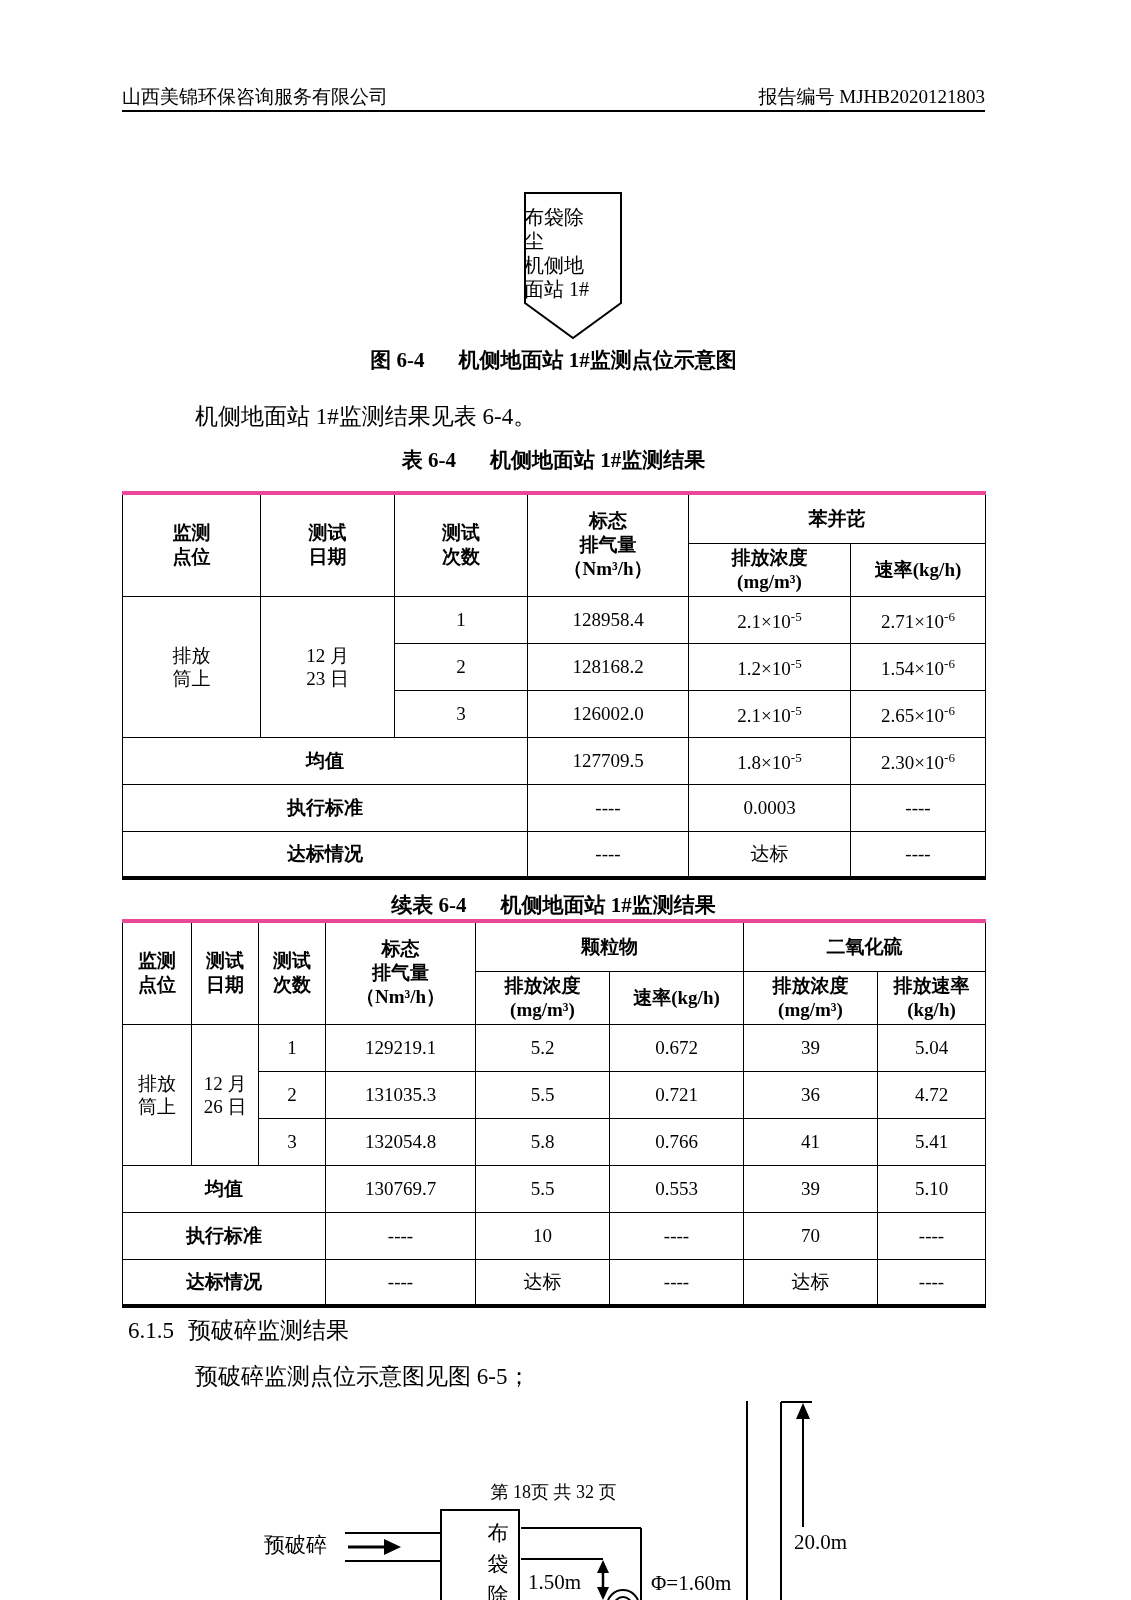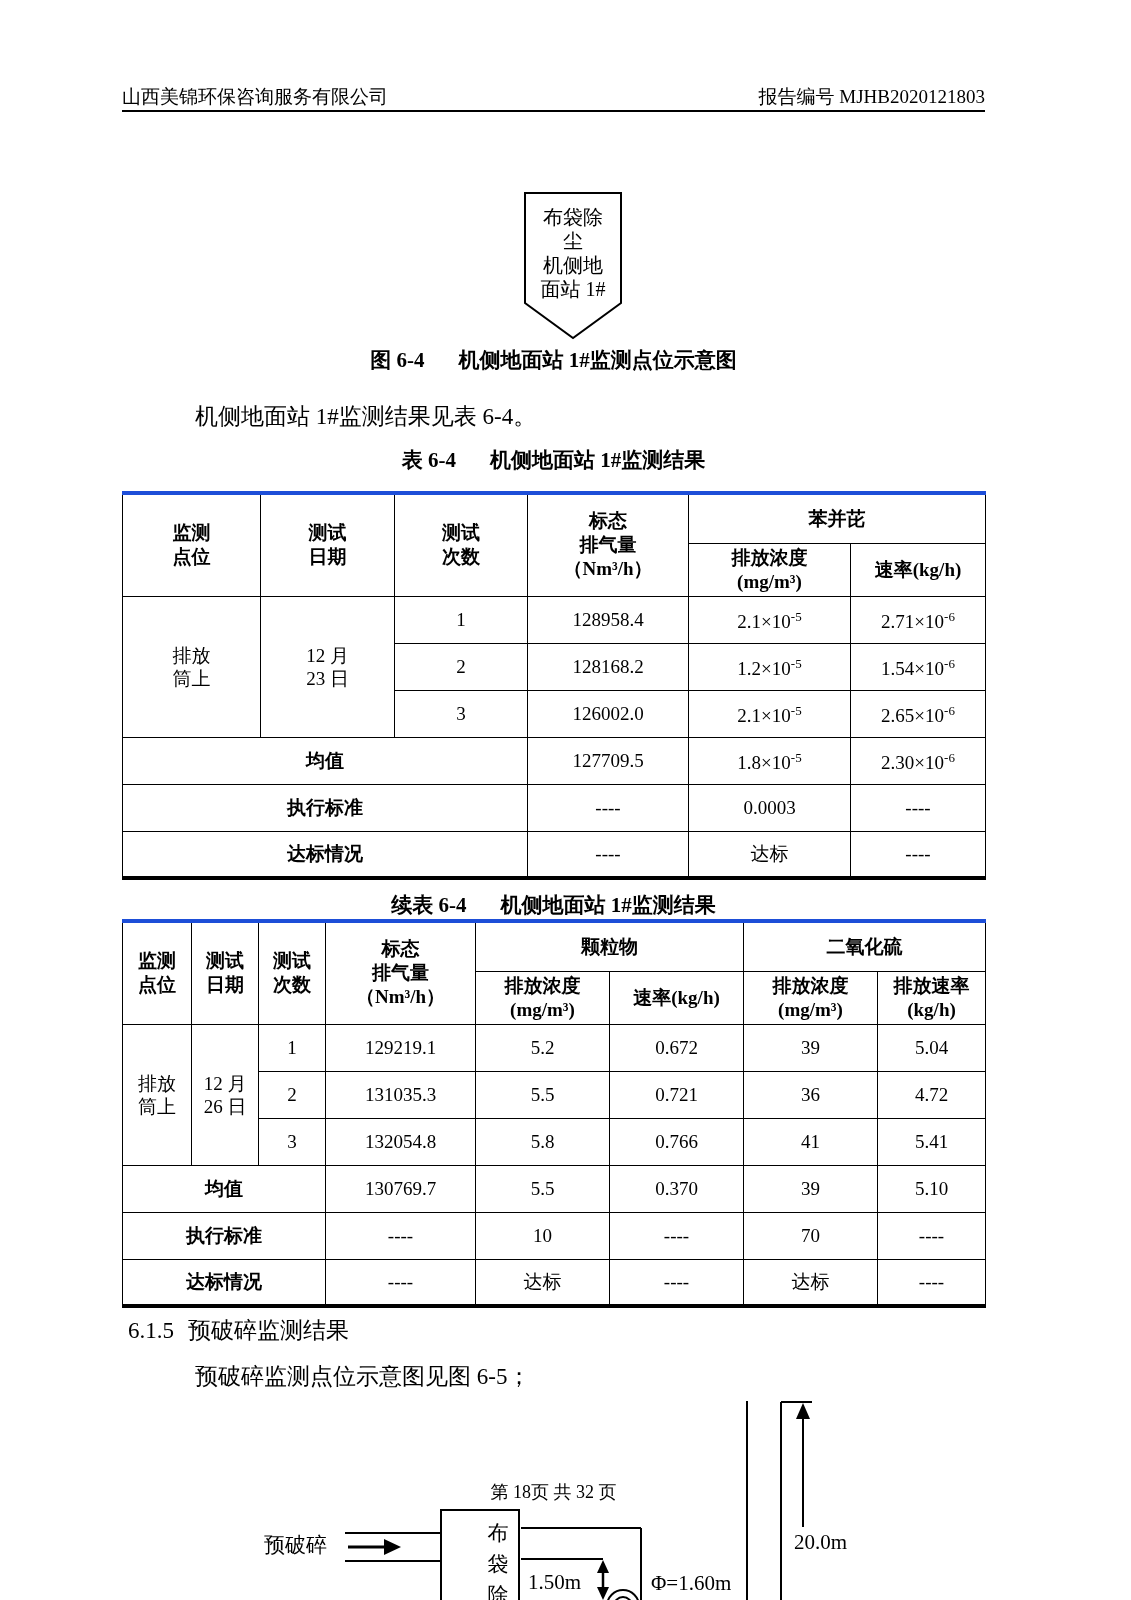--- a/index.html
+++ b/index.html
@@ -11,41 +11,41 @@
   .abs { position:absolute; }
 
   
   .doc-header { left:122px; top:84px; width:863px; display:flex; justify-content:space-between; font-size:19px; }
   .header-rule { left:122px; top:110px; width:863px; height:2px; background:#000; }
 
   
   .pentagon-wrap { left:524px; top:192px; width:98px; height:148px; }
   .pentagon-wrap svg { position:absolute; left:0; top:0; }
   .pentagon-text {
-    position:absolute; left:0; top:13px; width:98px; text-align:center;
+    position:absolute; left:0; top:13px; width:98px; text-align:left;
     font-size:20px; line-height:24px; white-space:pre-line;
   }
 
   
   .caption { left:122px; width:863px; text-align:center; font-weight:bold; font-size:21px; }
   .caption .cap-label { margin-right:34px; }
   .fig-caption { top:346px; }
   .tbl1-caption { top:446px; }
   .tbl2-caption { top:891px; }
   .body-para { left:122px; width:863px; font-size:23px; }
   .para1 { top:401px; text-indent:73px; }
   .para2 { top:1361px; text-indent:73px; }
   .section-heading { left:128px; top:1315px; font-size:23px; }
   .section-heading .sec-num { margin-right:14px;text-align:right; }
 
   
   table { border-collapse:collapse; table-layout:fixed; width:863px; position:absolute; left:122px; background:#fff; }
   #table1 { top:491px; }
   #table2 { top:919px; }
-  table { border-top:4px solid #1d4ed8; border-bottom:4px solid #000; }
+  table { border-top:4px solid #ec4899; border-bottom:4px solid #000; }
   th, td { border:1.5px solid #000; text-align:center; vertical-align:middle; font-size:19px; padding:2px 1px; }
   th { font-weight:bold; white-space:pre-line; line-height:24px; }
   #table1 thead tr, #table2 thead tr { height:50px; }
   #table1 tbody tr { height:47px; }
   #table2 tbody tr { height:47px; }
   td.row-label { font-weight:bold; }
   td { white-space:pre-line; line-height:23px; }
   sup { font-size:13px; }
 
   
@@ -218,21 +218,21 @@
         <td>132054.8</td>
         <td>5.8</td>
         <td>0.766</td>
         <td>41</td>
         <td>5.41</td>
       </tr>
       <tr>
         <td colspan="3" class="row-label">均值</td>
         <td>130769.7</td>
         <td>5.5</td>
-        <td>0.370</td>
+        <td>0.553</td>
         <td>39</td>
         <td>5.10</td>
       </tr>
       <tr>
         <td colspan="3" class="row-label">执行标准</td>
         <td>----</td>
         <td>10</td>
         <td>----</td>
         <td>70</td>
         <td>----</td>

